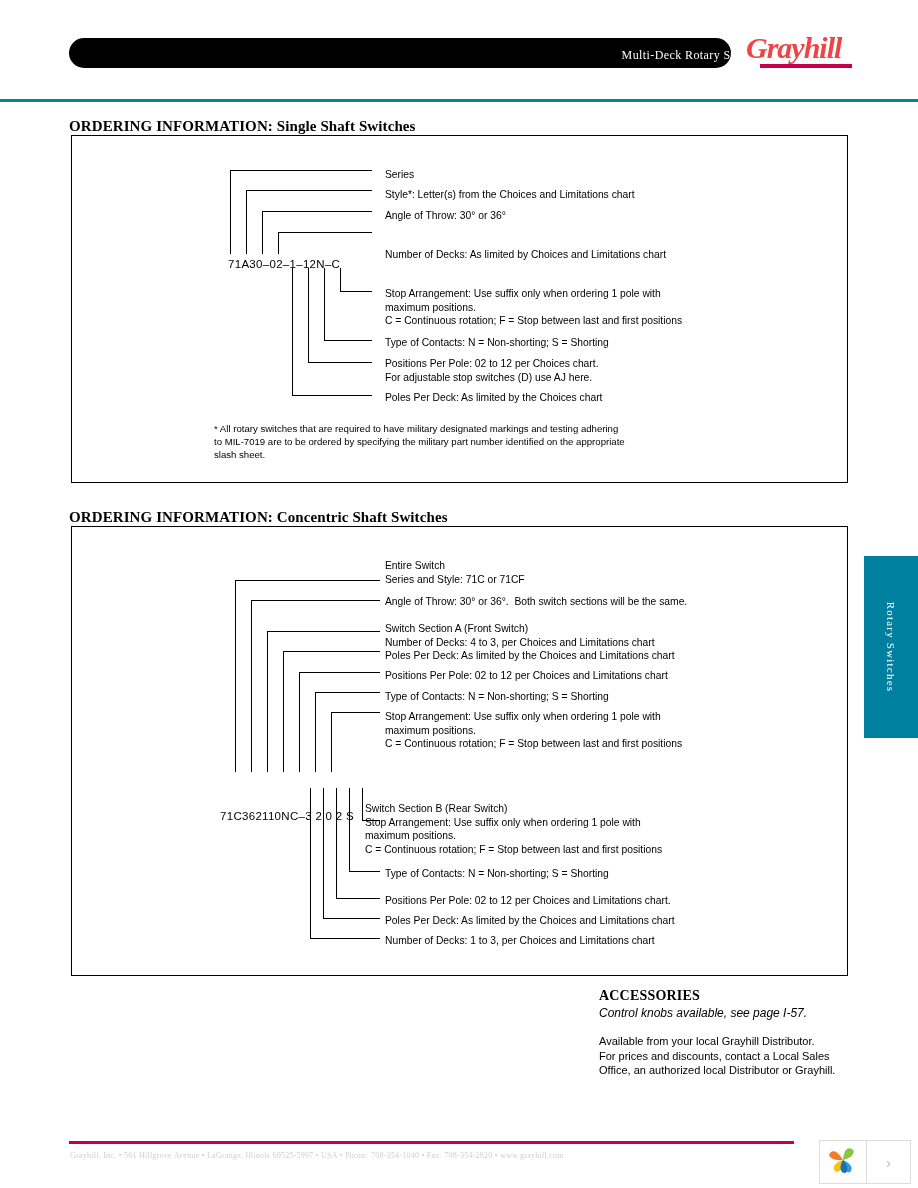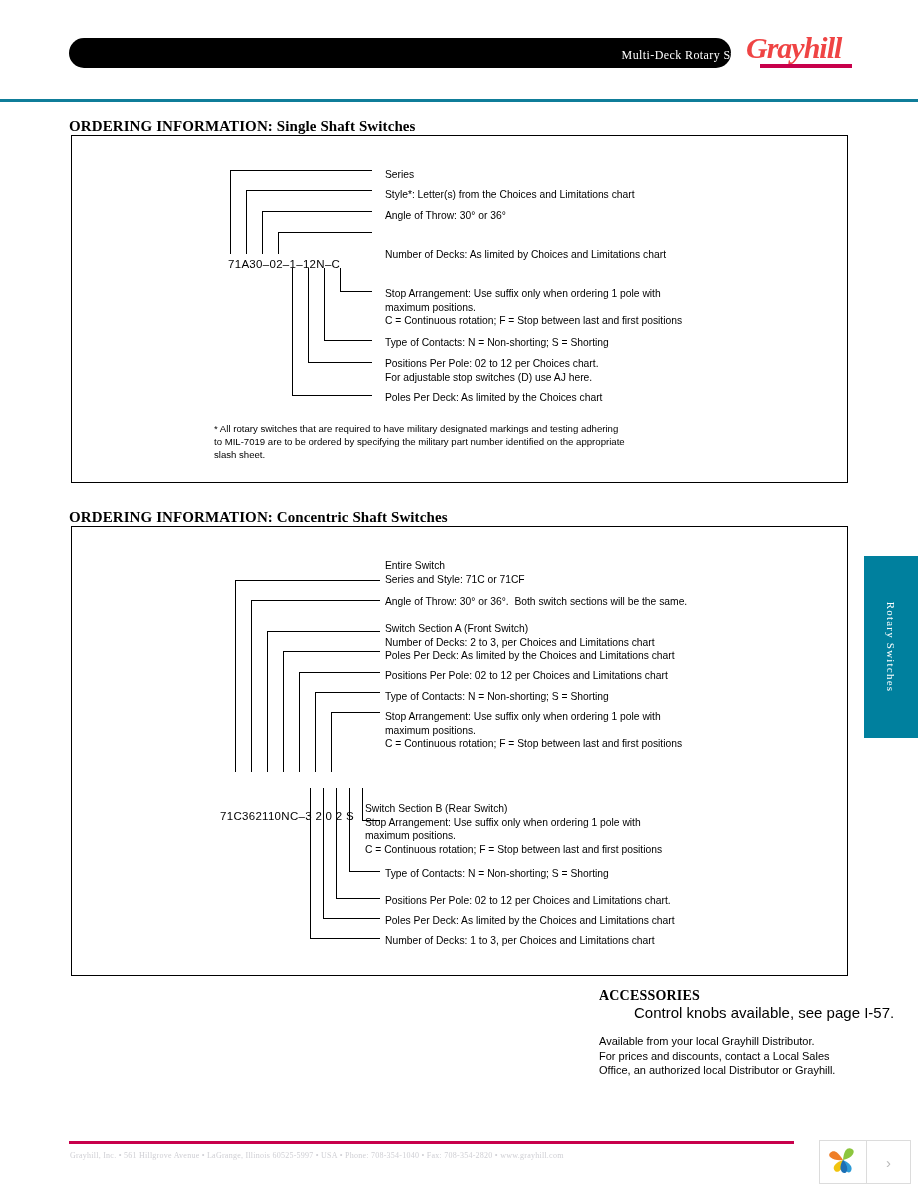--- a/index.html
+++ b/index.html
@@ -142,26 +142,27 @@
     position: absolute;
     left: 599px;
     top: 988px;
     font-family: "Liberation Serif", serif;
     font-weight: bold;
     font-size: 14px;
     letter-spacing: 0.2px;
   }
   .acc-body {
     position: absolute;
-    left: 634px;
+    left: 599px;
     top: 1006px;
     font-family: "Liberation Sans", sans-serif;
-    font-size: 15px;
+    font-size: 12px;
     line-height: 14px;
     white-space: pre;
+    font-style: italic;
   }
   .acc-body2 {
     position: absolute;
     left: 599px;
     top: 1034px;
     font-family: "Liberation Sans", sans-serif;
     font-size: 11px;
     line-height: 14.5px;
     white-space: pre;
   }
@@ -329,21 +330,21 @@
 <div class="vline" style="left:315px; top:692px; height:80px;"></div>
 <div class="hline" style="left:315px; top:692px; width:65px;"></div>
 
 <div class="vline" style="left:331px; top:712px; height:60px;"></div>
 <div class="hline" style="left:331px; top:712px; width:49px;"></div>
 
 <div class="dtext" style="left:385px; top:559px;">Entire Switch
 Series and Style: 71C or 71CF</div>
 <div class="dtext" style="left:385px; top:595px;">Angle of Throw: 30° or 36°.  Both switch sections will be the same.</div>
 <div class="dtext" style="left:385px; top:622px;">Switch Section A (Front Switch)
-Number of Decks: 2 to 3, per Choices and Limitations chart</div>
+Number of Decks: 4 to 3, per Choices and Limitations chart</div>
 <div class="dtext" style="left:385px; top:649px;">Poles Per Deck: As limited by the Choices and Limitations chart</div>
 <div class="dtext" style="left:385px; top:669px;">Positions Per Pole: 02 to 12 per Choices and Limitations chart</div>
 <div class="dtext" style="left:385px; top:690px;">Type of Contacts: N = Non-shorting; S = Shorting</div>
 <div class="dtext" style="left:385px; top:710px;">Stop Arrangement: Use suffix only when ordering 1 pole with
 maximum positions.
 C = Continuous rotation; F = Stop between last and first positions</div>
 
 <div class="partnum" style="left:220px; top:810px;">71C362110NC–3 2 0 2 S</div>
 
 <div class="tick" style="left:310px; top:788px; height:10px;"></div>

